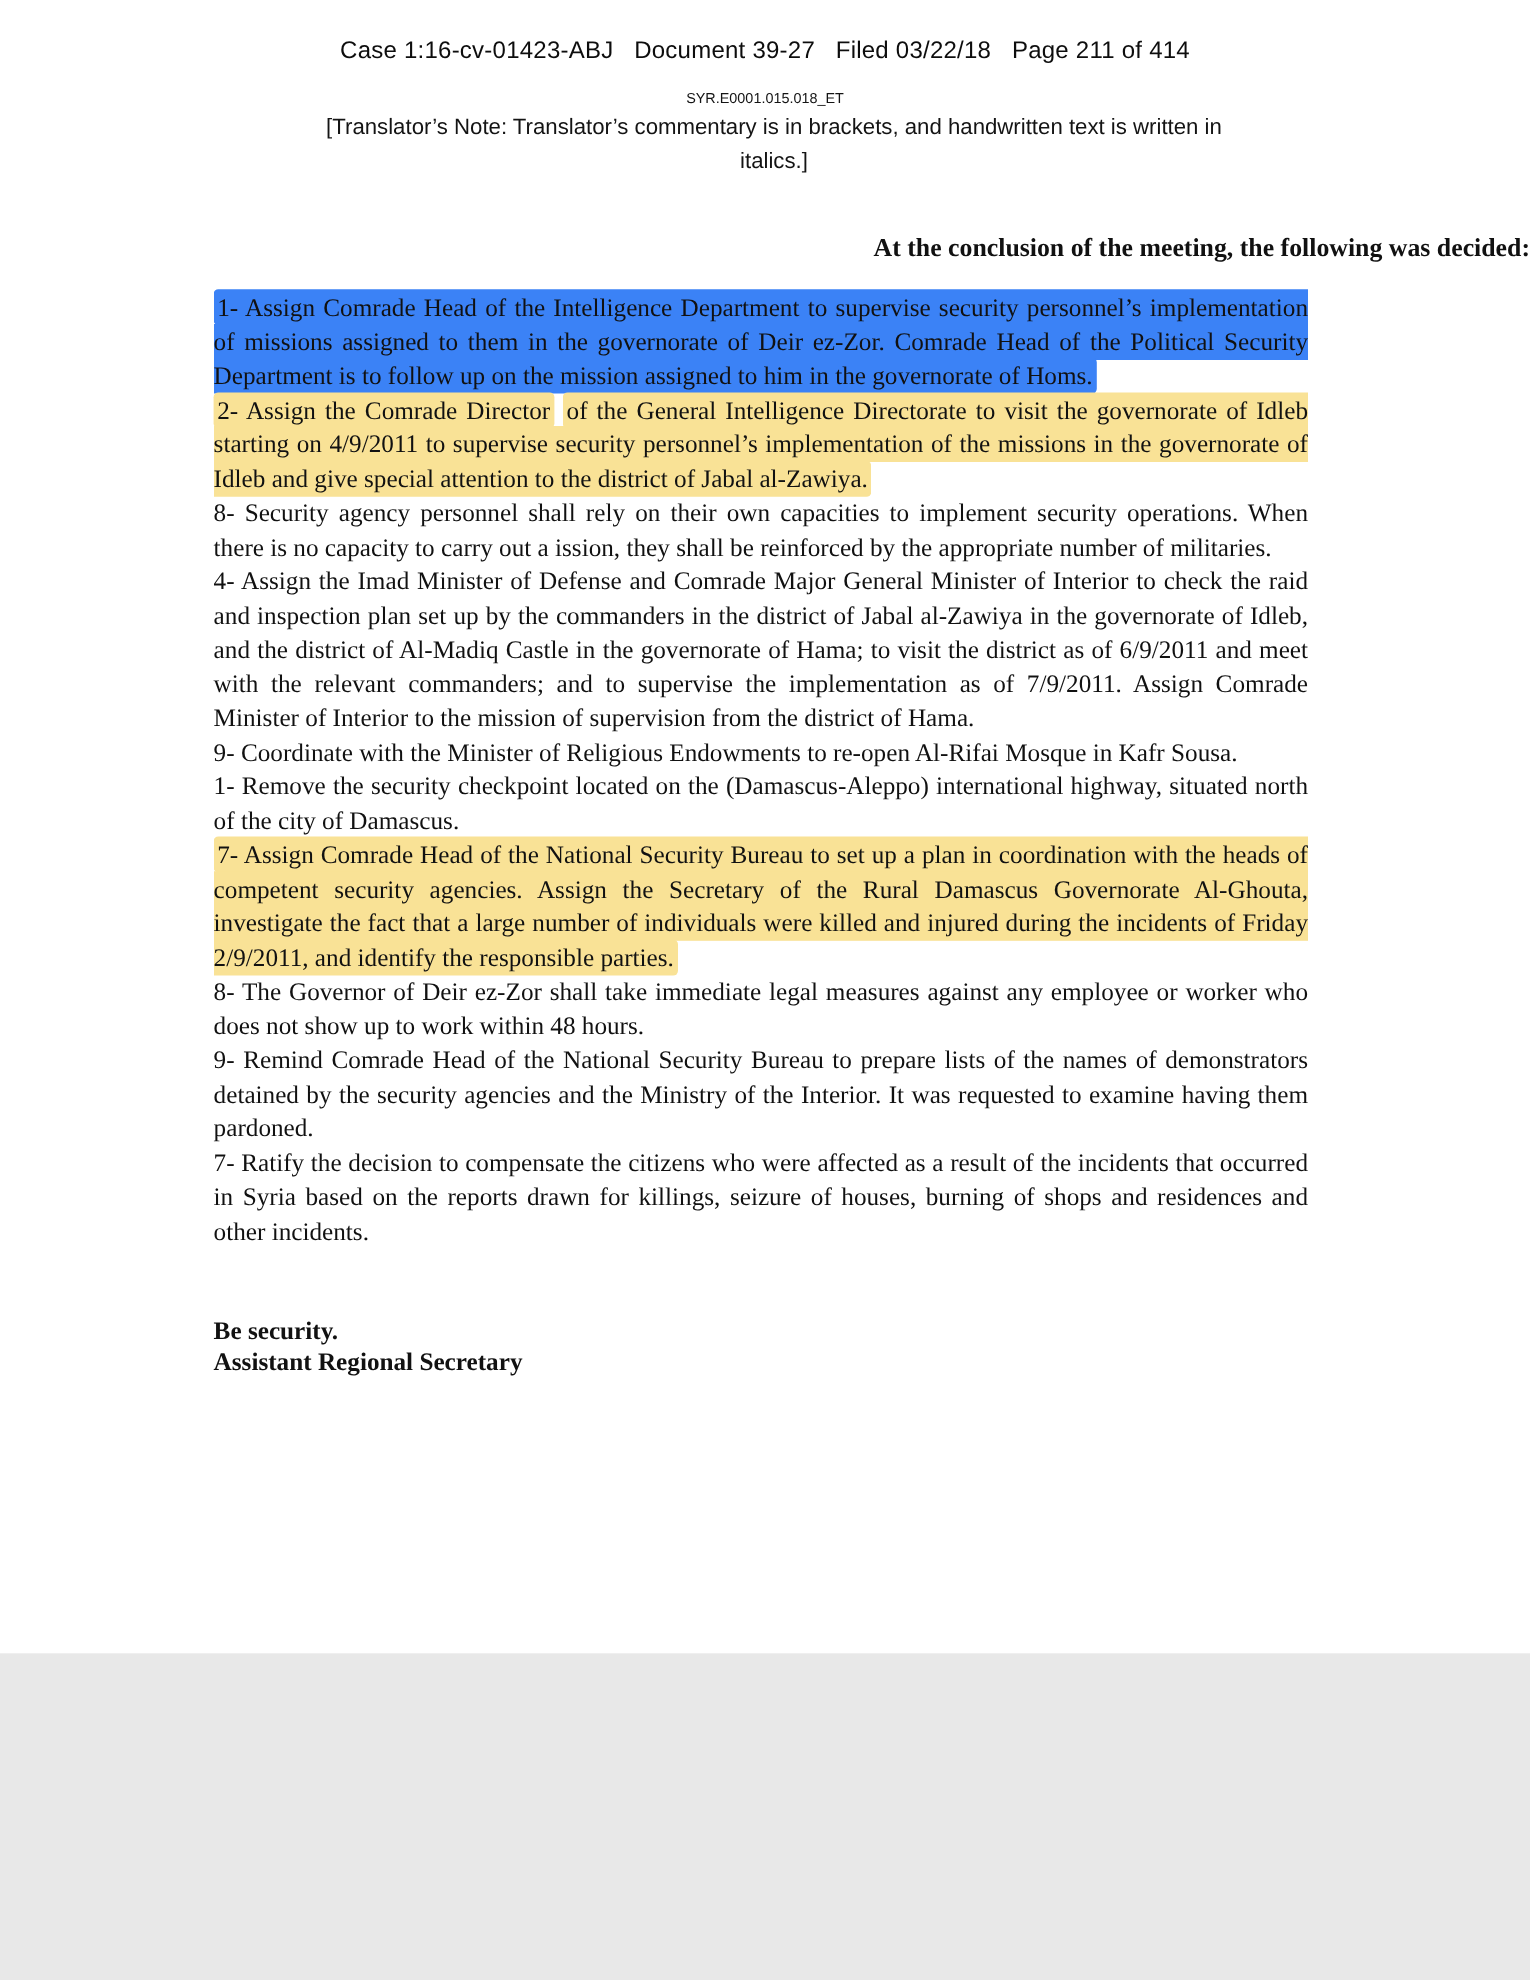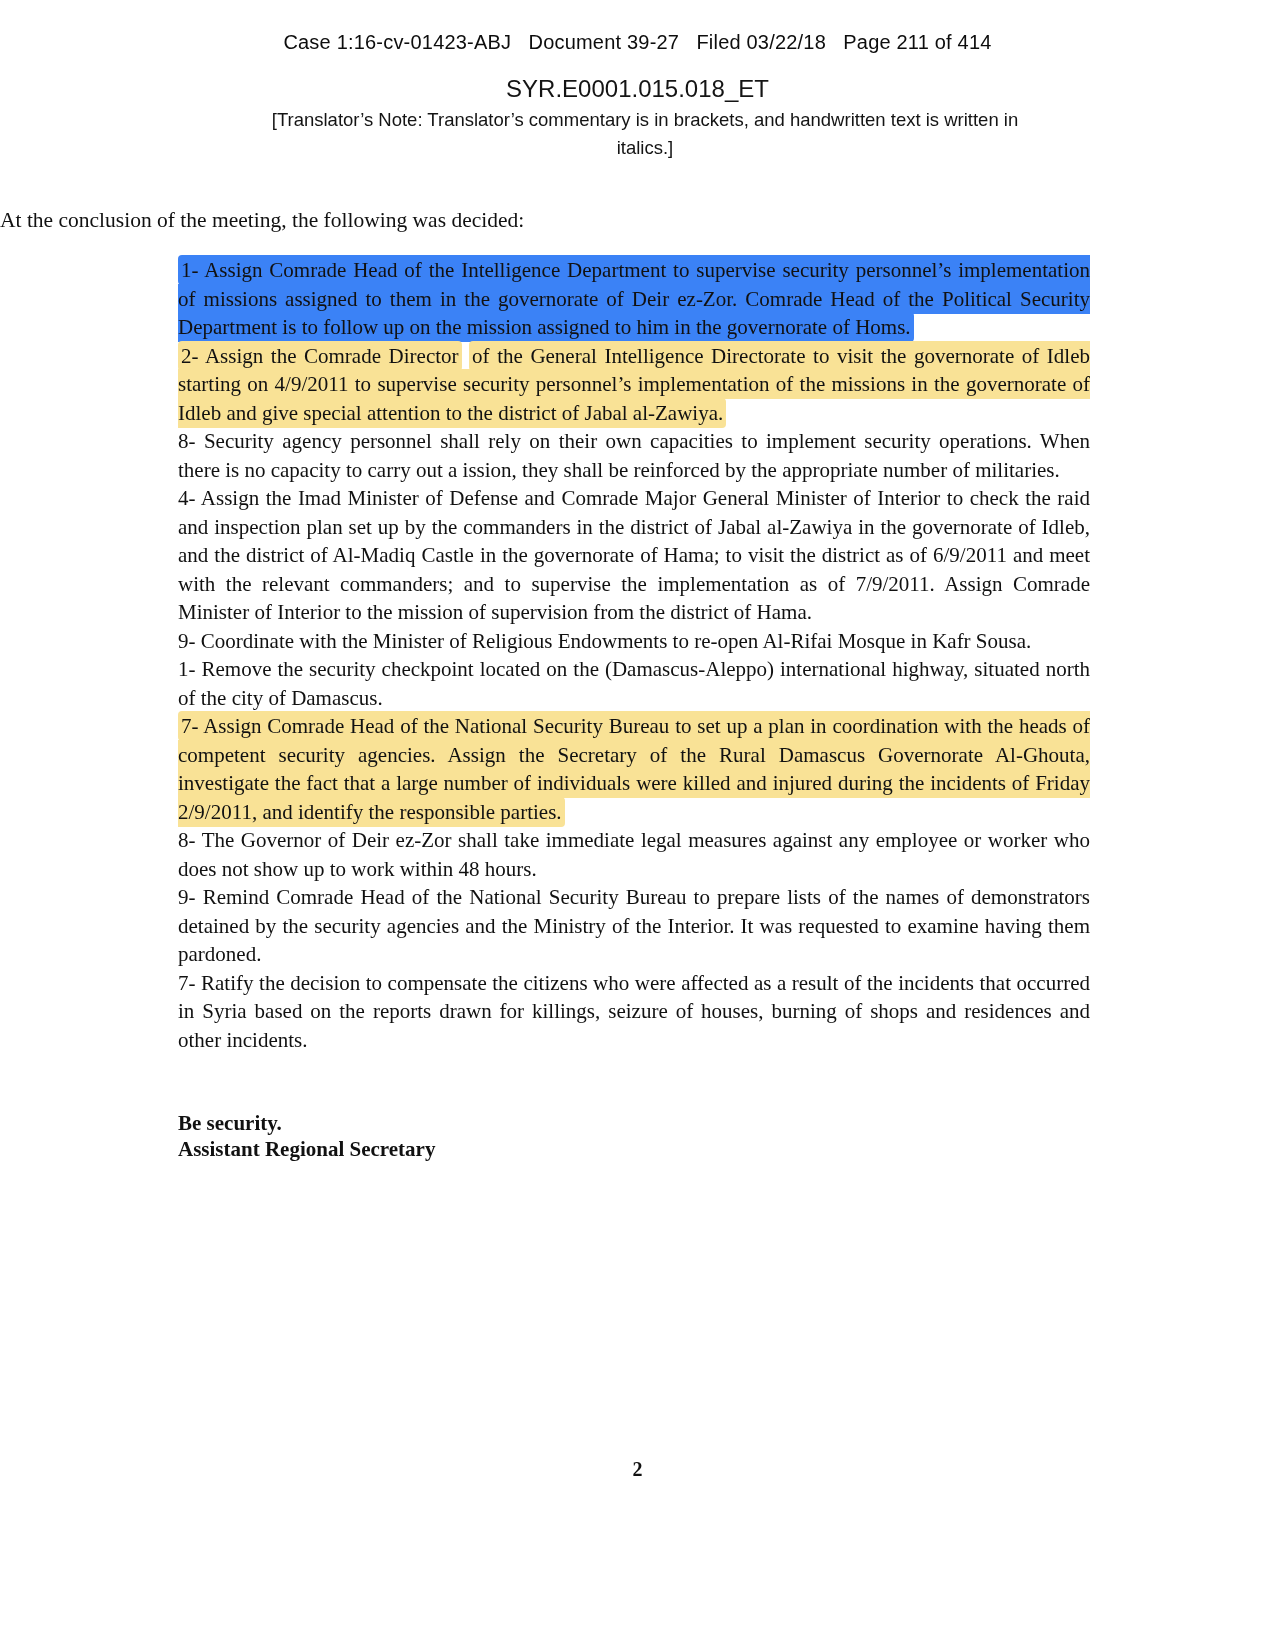--- a/index.html
+++ b/index.html
@@ -1,55 +1,56 @@
 <!DOCTYPE html>
 <html><head>
 <meta charset="utf-8">
 <style>
   html, body { margin: 0; padding: 0; background: #e8e8e8; }
   .page {
     position: relative;
     width: 1275px;
-    height: 1650px;
+    height: 1378px;
     margin: 0 auto;
     background: #ffffff;
     color: #111111;
     font-family: "Liberation Serif", serif;
     overflow: hidden;
   }
   .court-header {
     font-family: "Liberation Sans", sans-serif;
     text-align: center;
   }
   .case-line {
     padding-top: 31px;
     font-size: 20px;
     letter-spacing: 0.2px;
     white-space: pre-wrap;
     color: #0d0d0d;
   }
   .doc-id {
     margin-top: 21px;
-    font-size: 24px;
+    font-size: 12px;
     color: #141414;
   }
   .translator-note {
     margin-top: 3px;
     font-size: 18.5px;
     line-height: 28px;
     white-space: pre-line;
     color: #141414;
     margin-left: 15px;
   }
   .heading {
     margin: 46px 0 0 0;
-    text-align: left;
+    text-align: right;
     font-size: 21.5px;
-    font-weight: normal;
+    font-weight: bold;
     font-family: "Liberation Serif", serif;
+    padding-left: 16px;
   }
   .body-block {
     margin: 23px 185px 0 178px; 
     font-size: 21px;
     line-height: 28.5px;
     text-align: justify;
   }
   .para { margin: 0; }
   .hl {
     padding: 3px 3px;

